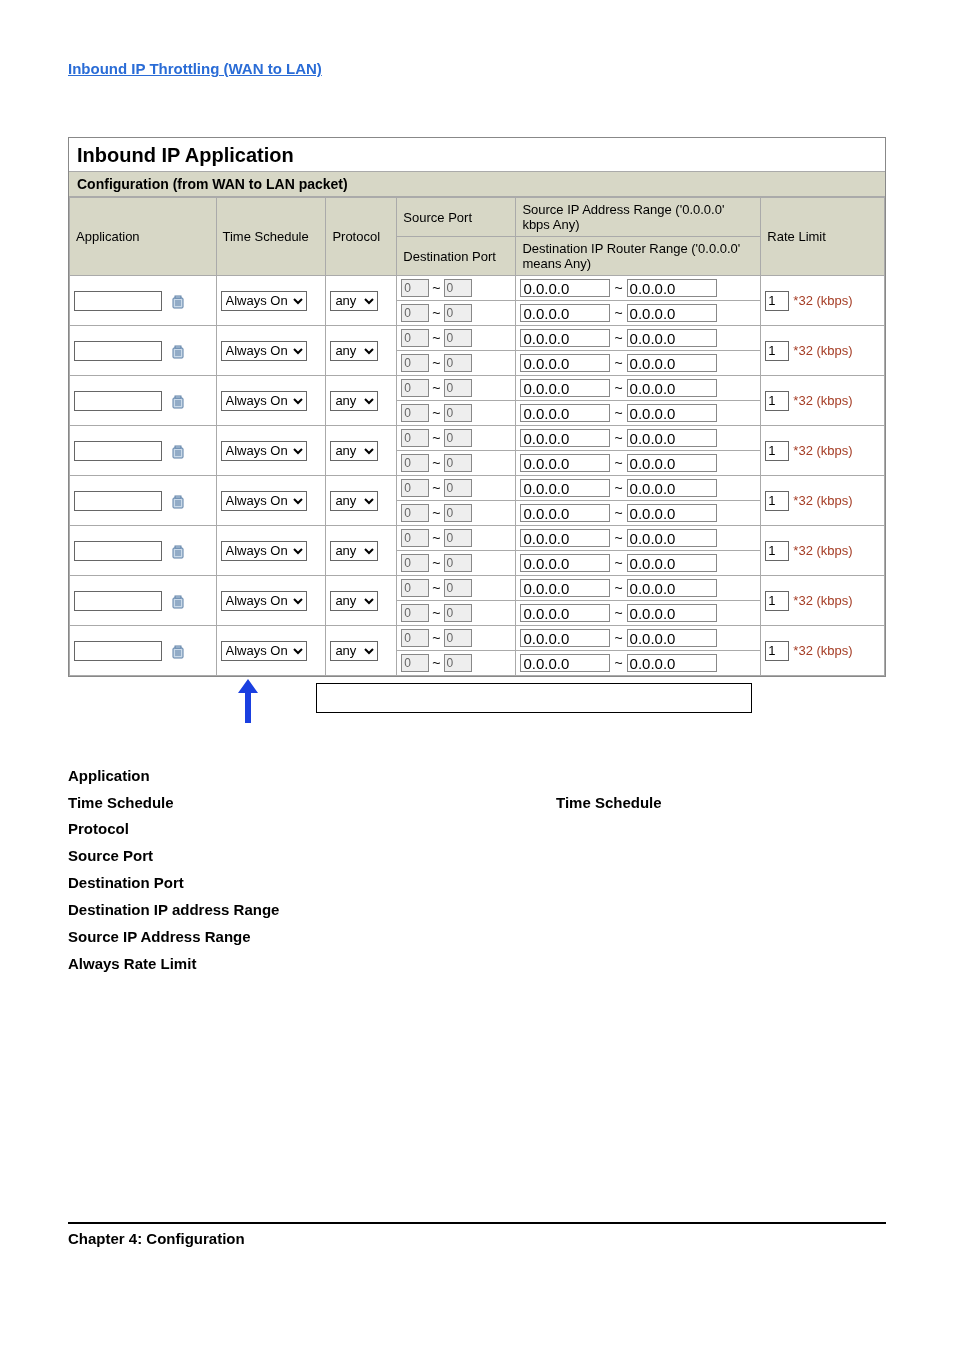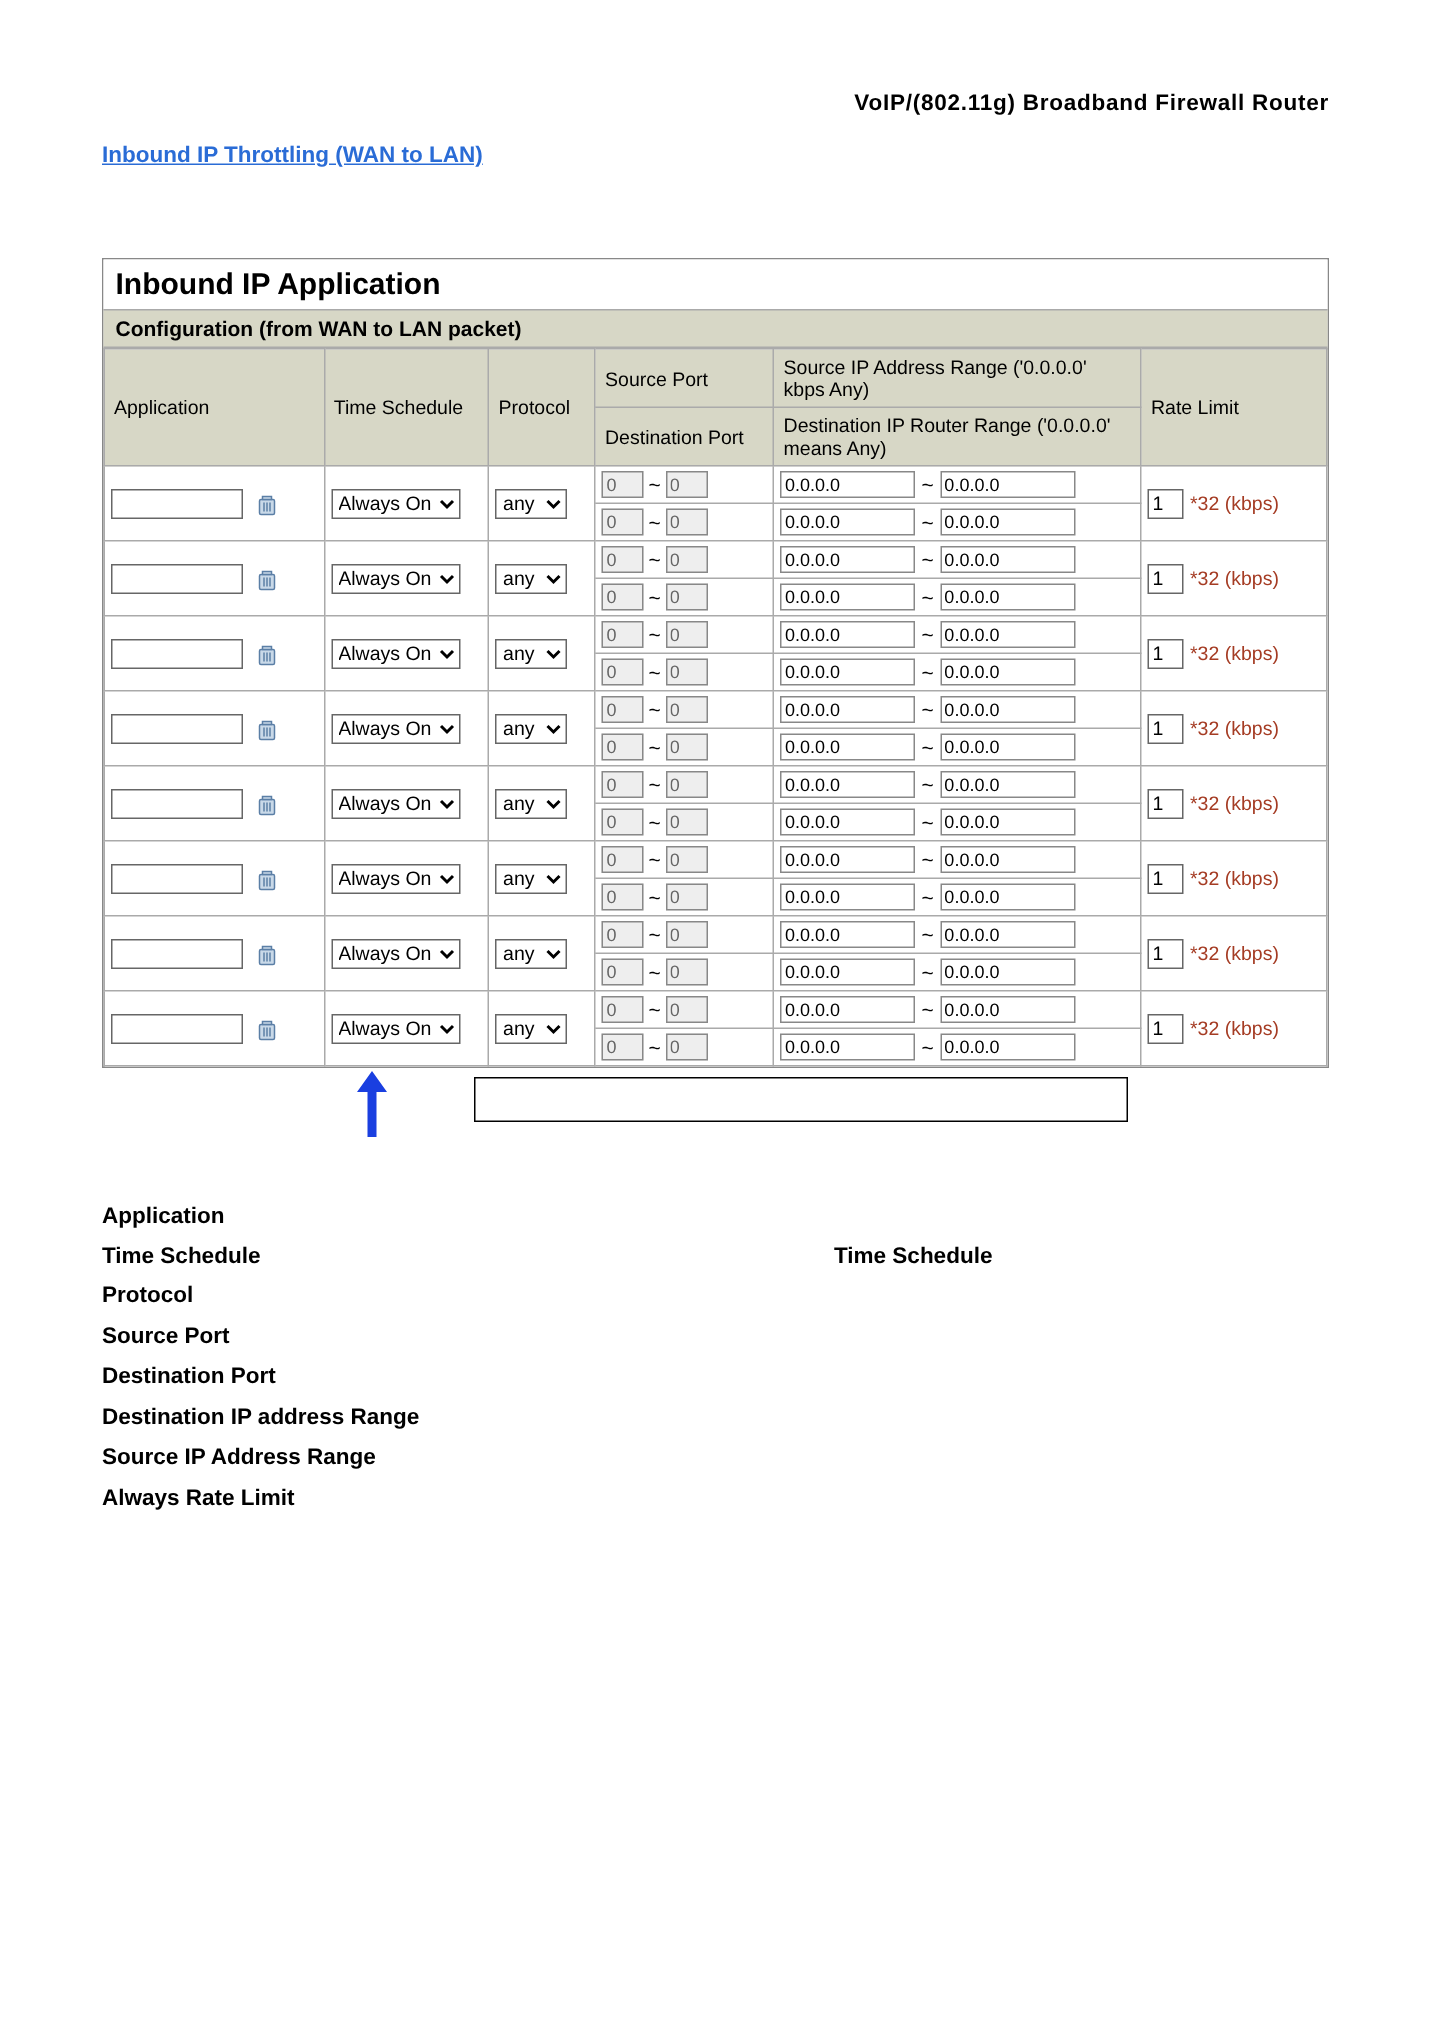--- a/index.html
+++ b/index.html
@@ -17,41 +17,40 @@
   .app-input { width: 88px; height: 20px; border: 1px solid #666; font-size: 13px; padding: 0 2px; }
   .icon-del { display: inline-block; width: 16px; height: 16px; vertical-align: middle; margin-left: 4px; }
   .icon-del svg { width: 16px; height: 16px; }
   .sel { border: 1px solid #666; height: 20px; font-size: 13px; background: #fff; }
   .sel-time { width: 86px; }
   .sel-proto { width: 48px; }
   .port-row { display: flex; align-items: center; gap: 2px; padding: 1px 0; }
   .port-input { width: 28px; height: 18px; border: 1px solid #888; background: #eee; color: #666; font-size: 12px; padding: 0 2px; }
   .tilde { font-size: 14px; padding: 0 1px; }
   .ip-row { display: flex; align-items: center; gap: 4px; padding: 1px 0; }
-  .ip-input { width: 90px; height: 18px; border: 1px solid #888; font-size: 12px; padding: 0 2px; }
+  .ip-input { width: 90px; height: 18px; border: 1px solid #888; font-size: 15px; padding: 0 2px; }
   .ip-sep { font-size: 14px; }
   .rate-wrap { display: flex; align-items: center; gap: 4px; }
   .rate-input { width: 24px; height: 20px; border: 1px solid #666; font-size: 13px; padding: 0 2px; }
   .rate-label { color: #a53c24; font-size: 13px; }
   .arrow-zone { position: relative; height: 60px; margin-bottom: 24px; }
   .blue-arrow { position: absolute; left: 170px; top: -4px; }
   .floating-box { position: absolute; left: 248px; top: 0px; width: 436px; height: 30px; border: 1px solid #000; background: #fff; }
   .definitions { margin-top: 20px; }
   .definitions p { font-size: 15px; font-weight: bold; margin-bottom: 10px; }
   .def-ts-right { position: absolute; left: 488px; font-weight: bold; font-size: 15px; }
   .def-row { position: relative; height: 26px; }
   .footer-rule { border-top: 2px solid #000; margin-top: 250px; padding-top: 6px; }
   .footer-text { font-weight: bold; font-size: 15px; padding-bottom: 20px; }
 </style>
 </head>
 <body>
 
 <div class="page">
 
-  <div class="header-right">VoIP/(802.11g)  Broadband  Firewall  Router</div>
 
   <div class="section-link">Inbound IP Throttling (WAN to LAN)</div>
 
   <div class="ui-screenshot">
     <div class="ui-title">Inbound IP Application</div>
     <div class="ui-subtitle">Configuration (from WAN to LAN packet)</div>
     <table class="ui-table">
       <thead>
         <tr>
           <th rowspan="2" style="width:128px">Application</th>
@@ -574,14 +573,17 @@
       <span class="def-ts-right">Time Schedule</span>
     </div>
     <p>Protocol</p>
     <p>Source Port</p>
     <p>Destination Port</p>
     <p>Destination IP address Range</p>
     <p>Source IP Address Range</p>
     <p>Always Rate Limit</p>
   </div>
 
+  <div class="footer-rule">
+    <div class="footer-text">Chapter 4: Configuration</div>
+  </div>
 
 </div>
 
 </body></html>

